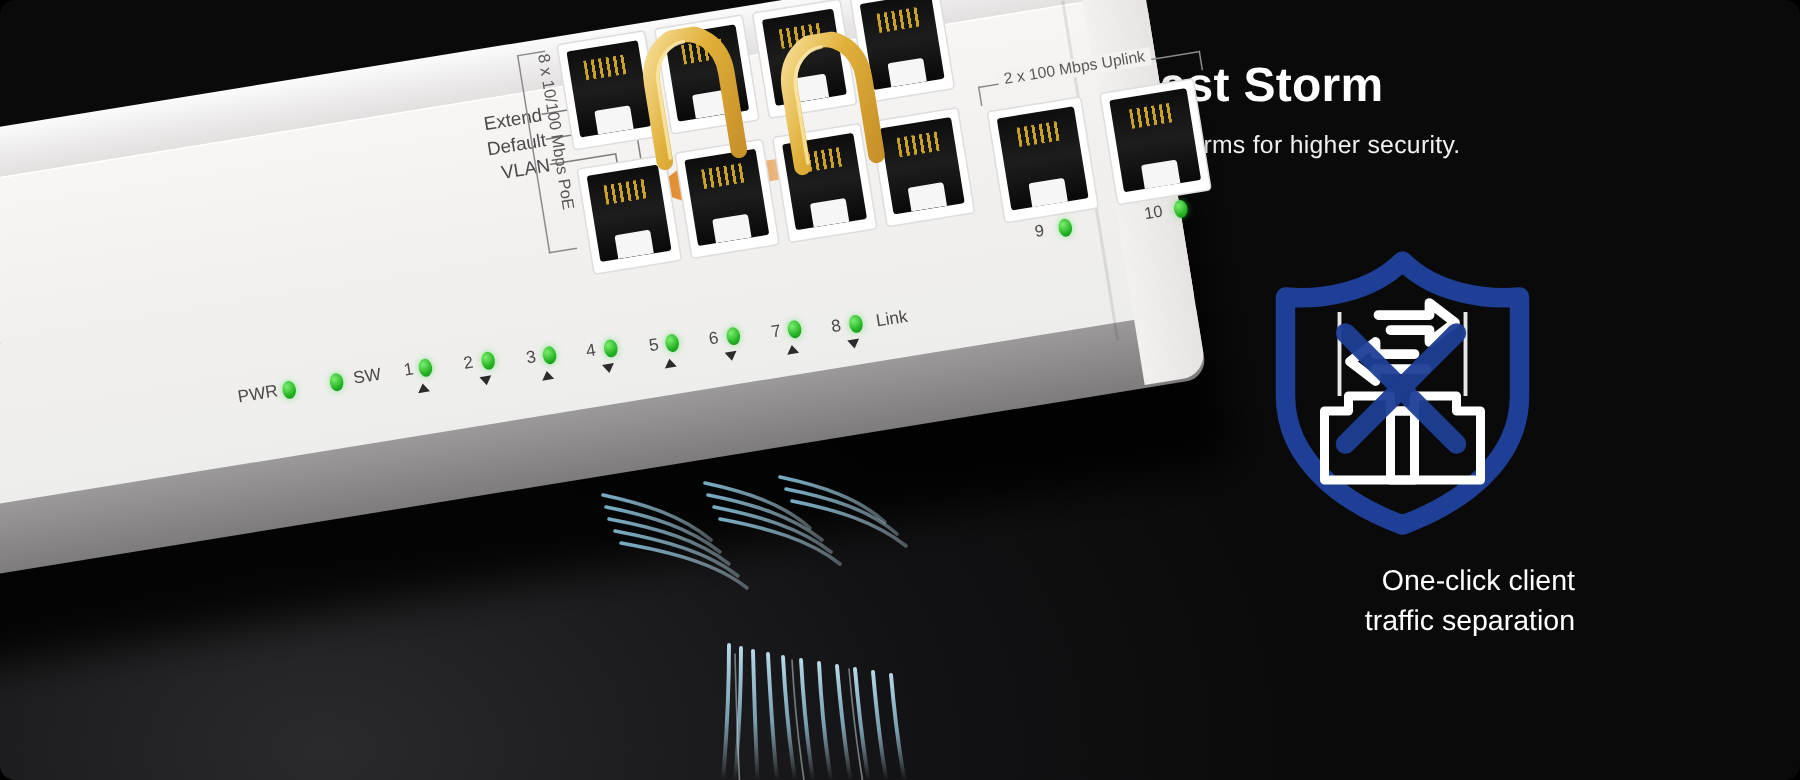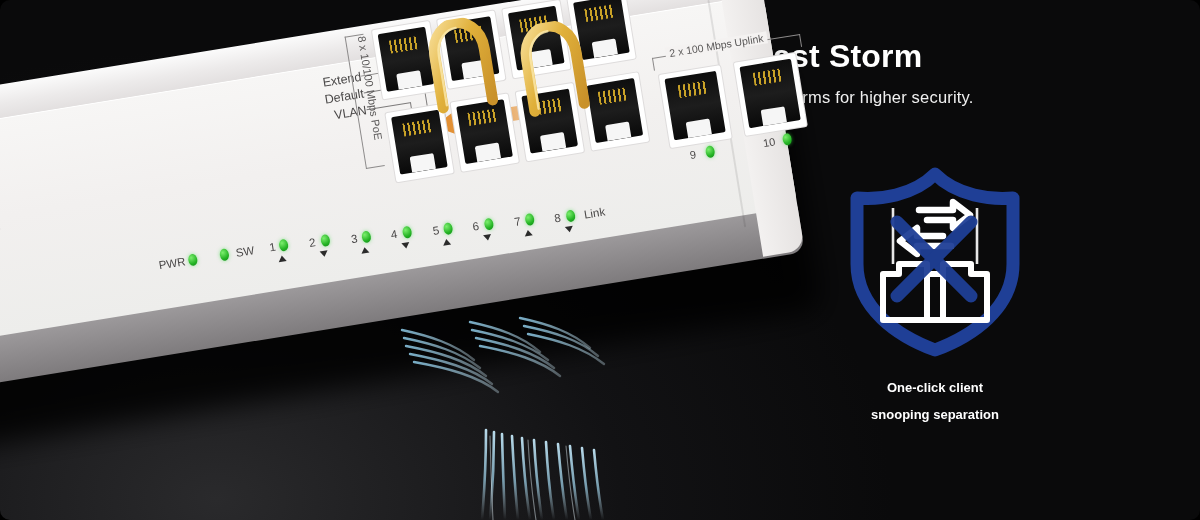--- a/index.html
+++ b/index.html
@@ -120,21 +120,21 @@
          box-shadow:0 0 0 1px #dedcdc;}
   .ujack{position:absolute;left:5px;top:5px;width:52px;height:62px;border-radius:2px;
          background:linear-gradient(180deg,#0e0e0e 0%,#1d1d1d 50%,#090909 100%);}
   .ujack::after{content:"";position:absolute;left:14px;bottom:0;width:24px;height:16px;
                 background:#f6f6f6;border-radius:2px 2px 0 0;}
   .unum{position:absolute;top:96px;color:#4a4848;font-size:11px;}
 
   
   #feature{position:absolute;left:820px;top:160px;width:230px;text-align:center;}
   #shield-svg{display:block;margin:0 auto;}
-  #feature-caption{margin-top:14px;color:#fff;font-size:13px;font-weight:700;line-height:27px;}
+  #feature-caption{margin-top:14px;color:#fff;font-size:19px;font-weight:400;line-height:27px;text-align:right;}
 </style>
 </head>
 <body>
 
 <div id="stage">
 
   <div class="hd" id="title">Port Isolation to Prevent Broadcast Storm</div>
   <div class="hd" id="subtitle">One-click client traffic separation to avoid snooping and isolate broadcast storms for higher security.</div>
 
   <div id="device-wrap">
@@ -373,17 +373,17 @@
         <path d="M92 160 V114 H108 V104 H136 V114 H152 V160 Z"></path>
       </g>
 
       <g stroke="#1f3f96" stroke-width="13" stroke-linecap="round" opacity=".95">
         <line x1="62" y1="62" x2="136" y2="136"></line>
         <line x1="136" y1="62" x2="62" y2="136"></line>
       </g>
     </svg>
     <div id="feature-caption">
       <div>One-click client</div>
-      <div>snooping separation</div>
+      <div>traffic separation</div>
     </div>
   </div>
 
 </div>
 
 </body></html>

